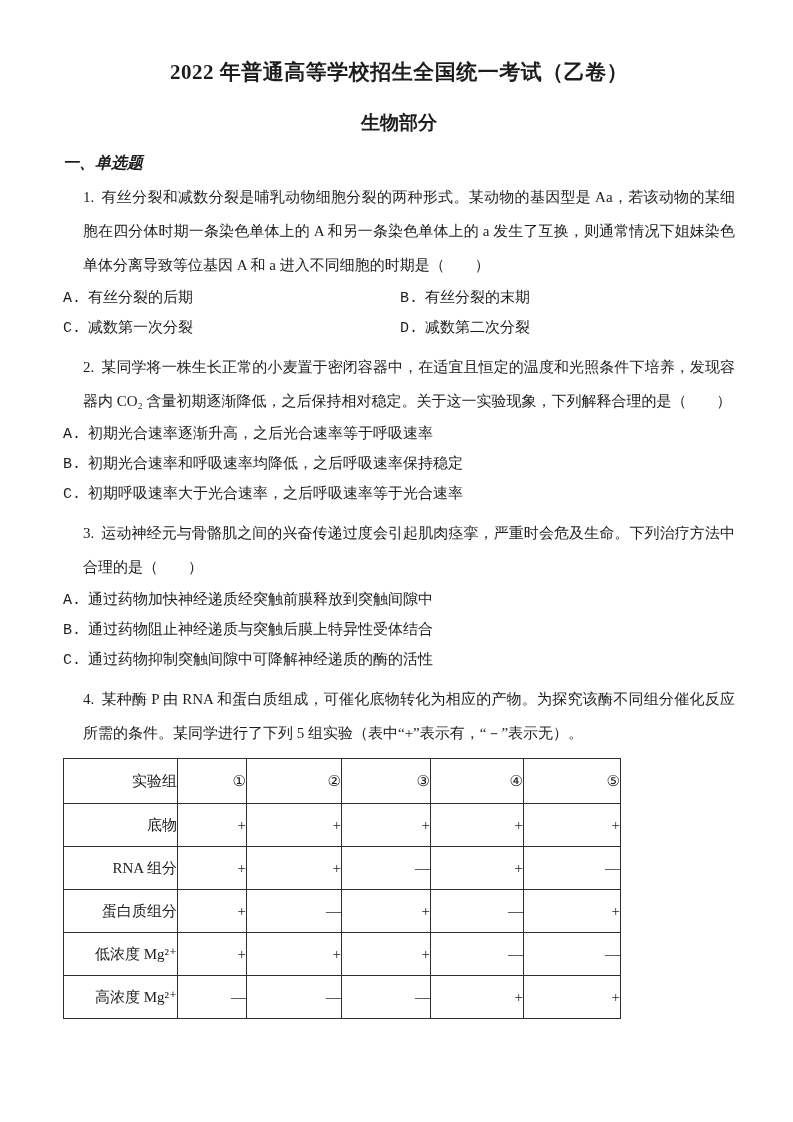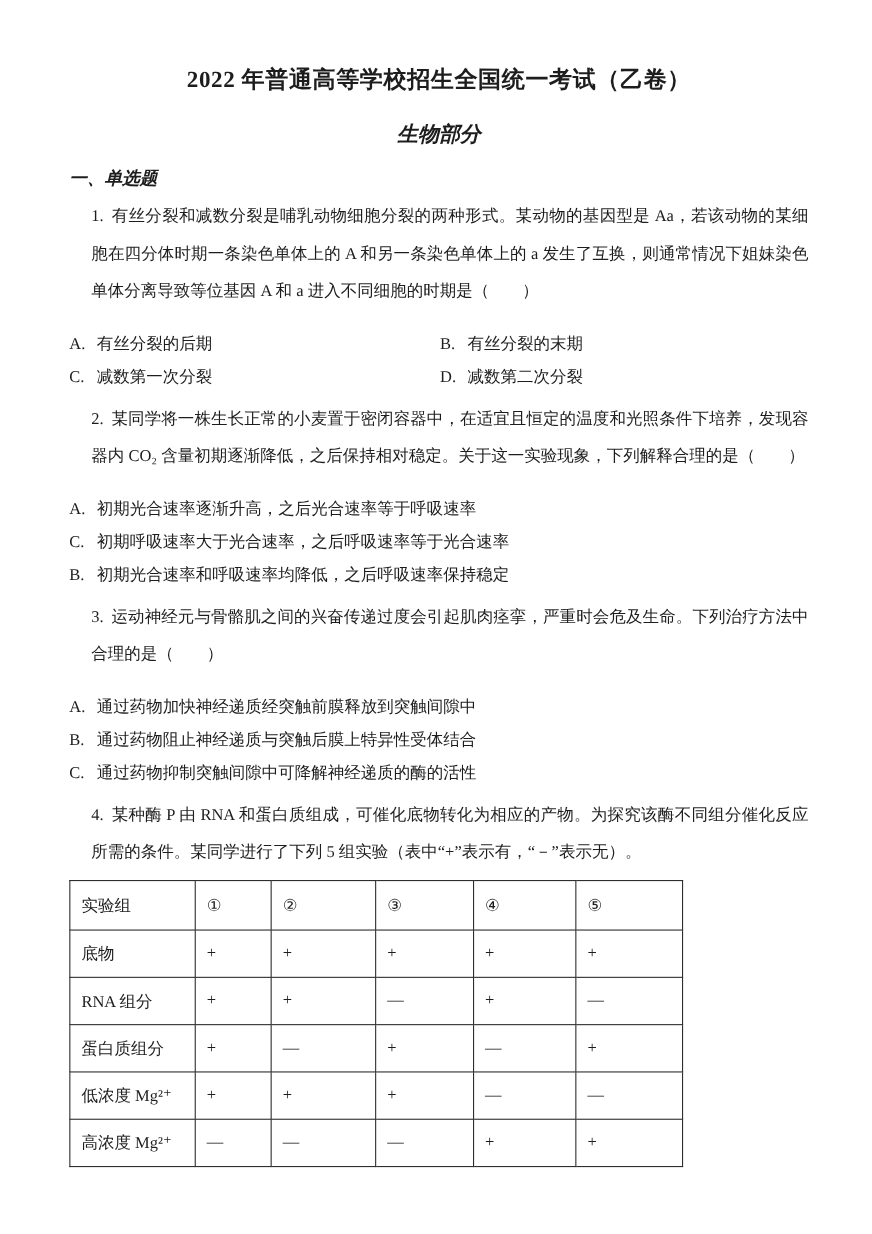--- a/index.html
+++ b/index.html
@@ -9,40 +9,40 @@
     font-family:"Liberation Serif","DejaVu Serif",serif;
     color:#1d1d1d;
     padding:58px 58px 0 63px;
     overflow:hidden;
   }
   .title {
     font-size:21px; font-weight:700; text-align:center; line-height:28px;
     letter-spacing:0.5px;
   }
   .subtitle {
-    font-size:19px; font-weight:700; text-align:center; margin-top:24px; line-height:26px;font-style:italic;
+    font-size:19px; font-weight:700; text-align:center; margin-top:24px; line-height:26px;
   }
   .section-heading {
     font-size:16px; font-weight:700; margin-top:16px; line-height:22px;font-style:italic;
   }
   .question { margin:0; }
   .stem {
     font-size:15px; line-height:34px; text-align:justify; margin-top:6px;margin-left:20px;
   }
   .qnum { margin-right:7px; }
-  .options { list-style:none; font-size:15px; margin-top:16px; }
+  .options { list-style:none; font-size:15px; margin-top:2px;font-family:Liberation Mono, monospace; }
   .option { line-height:30px; }
   .options.grid2 { display:grid; grid-template-columns:337px 1fr; }
   .olabel { display:inline-block; min-width:25px; }
   table.exp-table {
     border-collapse:collapse; table-layout:fixed; width:557px; margin-top:8px;
   }
   table.exp-table td {
     border:1px solid #2e2e2e; height:43px; padding-left:10px;
-    font-size:15px; vertical-align:middle;
+    font-size:15px; vertical-align:middle;text-align:right;
   }
   table.exp-table tr.head td { height:45px; }
 </style>
 </head>
 <body>
 
 <main>
 
   <h1 class="title">2022 年普通高等学校招生全国统一考试（乙卷）</h1>
   <h2 class="subtitle">生物部分</h2>
@@ -55,22 +55,22 @@
       <li class="option"><span class="olabel">B.</span><span>有丝分裂的末期</span></li>
       <li class="option"><span class="olabel">C.</span><span>减数第一次分裂</span></li>
       <li class="option"><span class="olabel">D.</span><span>减数第二次分裂</span></li>
     </ul>
   </section>
 
   <section class="question">
     <p class="stem"><span class="qnum">2.</span><span>某同学将一株生长正常的小麦置于密闭容器中，在适宜且恒定的温度和光照条件下培养，发现容器内 CO₂ 含量初期逐渐降低，之后保持相对稳定。关于这一实验现象，下列解释合理的是（　　）</span></p>
     <ul class="options">
       <li class="option"><span class="olabel">A.</span><span>初期光合速率逐渐升高，之后光合速率等于呼吸速率</span></li>
+      <li class="option"><span class="olabel">B.</span><span>初期光合速率和呼吸速率均降低，之后呼吸速率保持稳定</span></li>
       <li class="option"><span class="olabel">C.</span><span>初期呼吸速率大于光合速率，之后呼吸速率等于光合速率</span></li>
-      <li class="option"><span class="olabel">B.</span><span>初期光合速率和呼吸速率均降低，之后呼吸速率保持稳定</span></li>
     </ul>
   </section>
 
   <section class="question">
     <p class="stem"><span class="qnum">3.</span><span>运动神经元与骨骼肌之间的兴奋传递过度会引起肌肉痉挛，严重时会危及生命。下列治疗方法中合理的是（　　）</span></p>
     <ul class="options">
       <li class="option"><span class="olabel">A.</span><span>通过药物加快神经递质经突触前膜释放到突触间隙中</span></li>
       <li class="option"><span class="olabel">B.</span><span>通过药物阻止神经递质与突触后膜上特异性受体结合</span></li>
       <li class="option"><span class="olabel">C.</span><span>通过药物抑制突触间隙中可降解神经递质的酶的活性</span></li>
     </ul>

